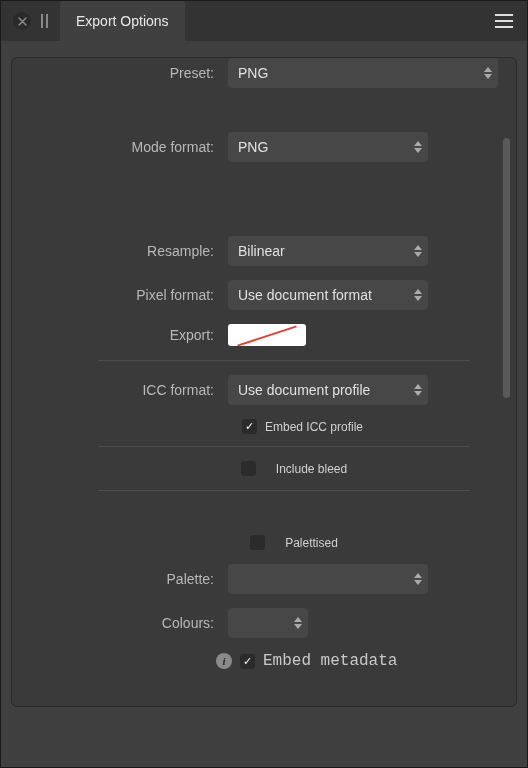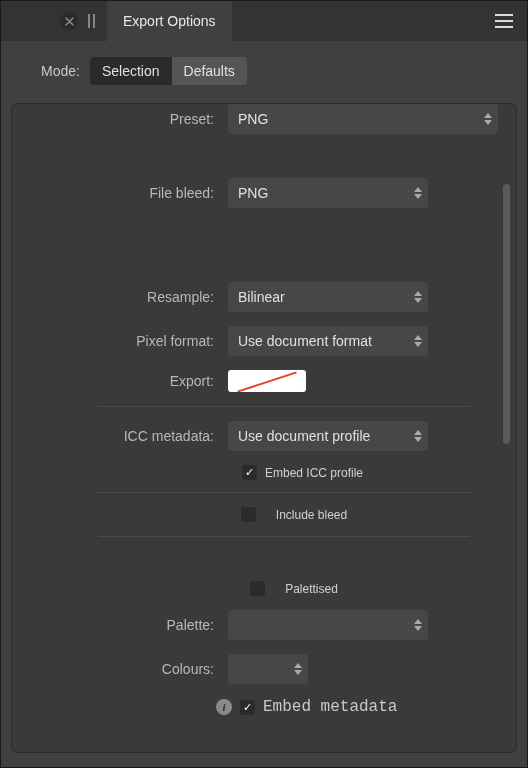--- a/index.html
+++ b/index.html
@@ -18,21 +18,20 @@
     position: relative;
     border: 1px solid #1a1a1a;
   }
   
   .topbar {
     height: 40px;
     display: flex;
     align-items: center;
     background: #333333;
     position: relative;
-    padding-left: 47px;
   }
   .close-circle {
     width: 18px;
     height: 18px;
     border-radius: 50%;
     background: #2a2a2a;
     margin-left: 12px;
     display: flex;
     align-items: center;
     justify-content: center;
@@ -255,27 +254,20 @@
   </div>
   <div class="hamburger">
     <span></span>
       <span></span>
       <span></span>
   </div>
 </div>
 
 <div class="panel">
 
-  <div class="mode-row">
-    <span class="mode-label">Mode:</span>
-    <div class="seg">
-      <button class="sel">Selection</button>
-      <button class="unsel">Defaults</button>
-    </div>
-  </div>
 
   <div class="card">
     <div class="scroll-hint"></div>
 
     <div class="row">
       <div class="label">Preset:</div>
       <div class="select wide">
         <span>PNG</span>
         <span class="stepper">
           <svg width="8" height="5">
@@ -284,21 +276,21 @@
           <svg width="8" height="5">
               <path d="M0 0 L4 5 L8 0 Z" fill="#aaa"></path>
             </svg>
         </span>
       </div>
     </div>
 
     <div class="gap-med"></div>
 
     <div class="row">
-      <div class="label">File bleed:</div>
+      <div class="label">Mode format:</div>
       <div class="select narrow">
         <span>PNG</span>
         <span class="stepper">
           <svg width="8" height="5">
               <path d="M0 5 L4 0 L8 5 Z" fill="#aaa"></path>
             </svg>
           <svg width="8" height="5">
               <path d="M0 0 L4 5 L8 0 Z" fill="#aaa"></path>
             </svg>
         </span>
@@ -338,21 +330,21 @@
     </div>
 
     <div class="row">
       <div class="label">Export:</div>
       <div class="matte-swatch"></div>
     </div>
 
     <hr class="divider">
 
     <div class="row">
-      <div class="label">ICC metadata:</div>
+      <div class="label">ICC format:</div>
       <div class="select narrow">
         <span>Use document profile</span>
         <span class="stepper">
           <svg width="8" height="5">
               <path d="M0 5 L4 0 L8 5 Z" fill="#aaa"></path>
             </svg>
           <svg width="8" height="5">
               <path d="M0 0 L4 5 L8 0 Z" fill="#aaa"></path>
             </svg>
         </span>

